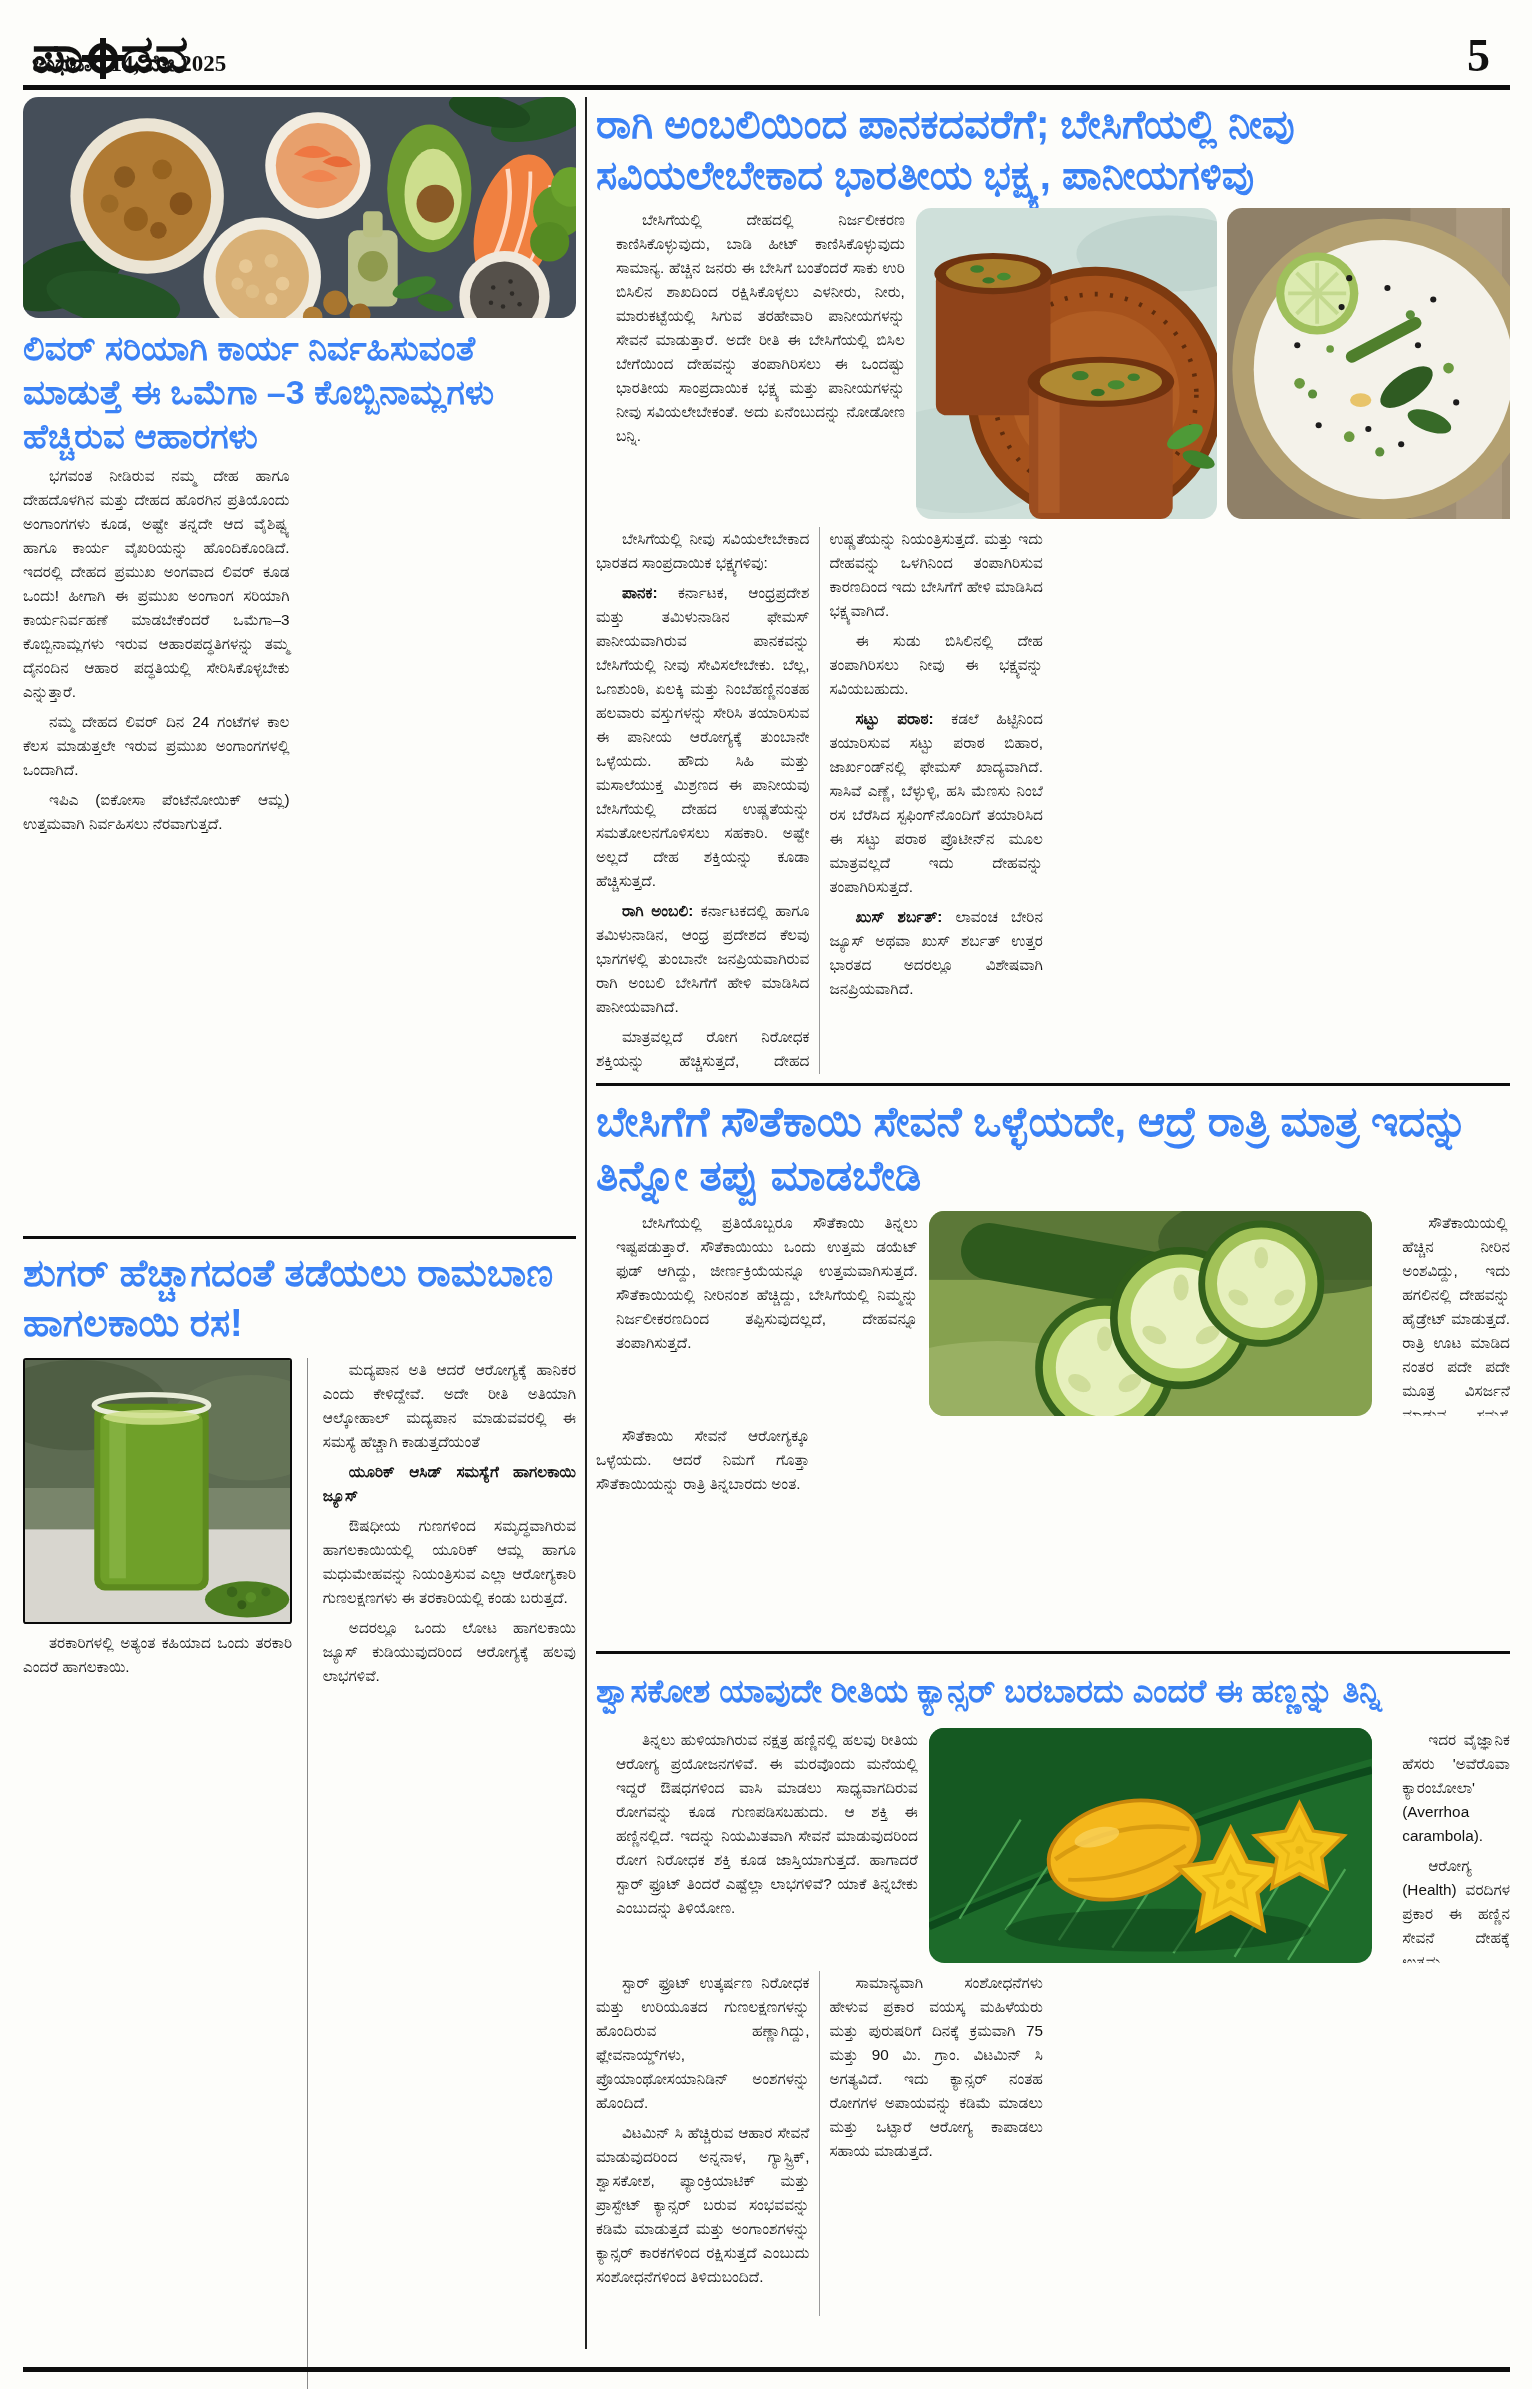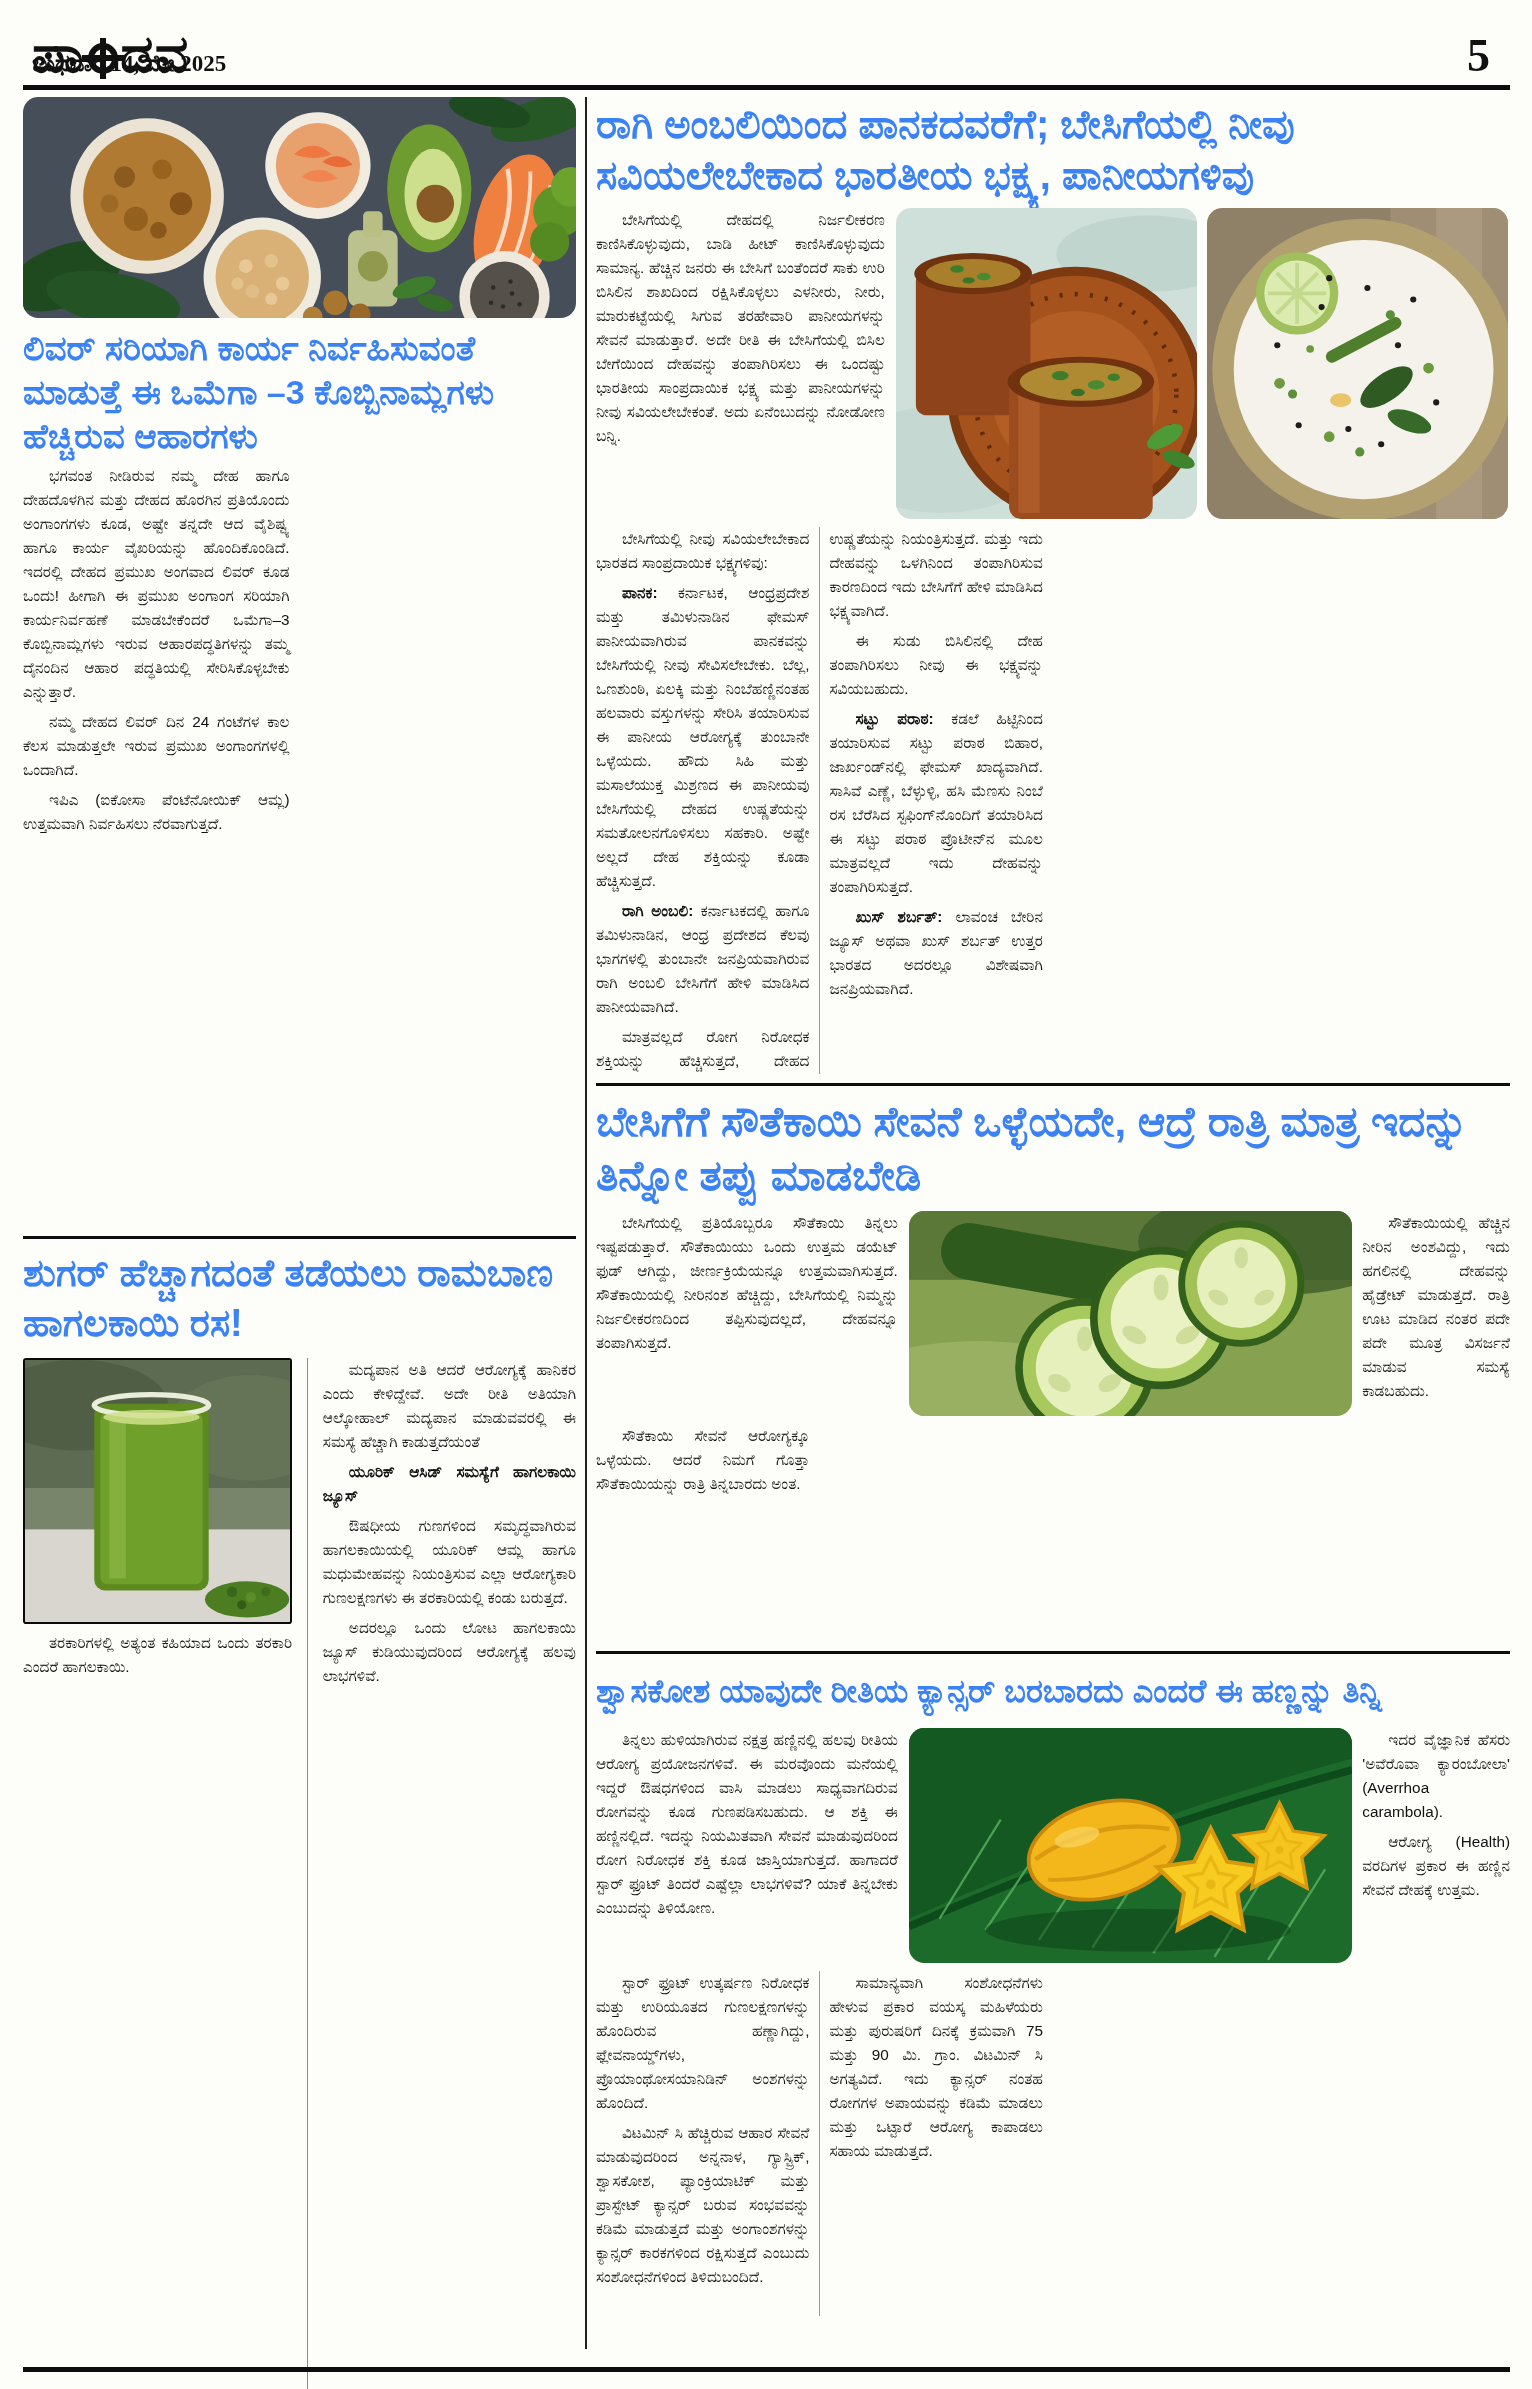--- a/index.html
+++ b/index.html
@@ -46,21 +46,21 @@
   .cols2 { columns:2; column-gap:20px; column-rule:0.8px solid #8a8a8a; column-fill:auto; }
   .cols4 { columns:4; column-gap:20px; column-rule:0.8px solid #9a9a9a; column-fill:auto; }
   .omega-cols { height:763px; }
   .ragi-cols  { height:547px; margin-top:7.6px; }
   .cuke-cols  { height:218px; margin-top:7.6px; }
   .lung-cols  { height:345px; margin-top:7.6px; }
 
   .art-rule { height:3.1px; background:#0d0d0d; margin:9.2px 0; }
 
   .row { display:flex; gap:10.7px; overflow:hidden; }
-  .row .txtcol { overflow:hidden; }
+  .row .txtcol { overflow:hidden;margin-left:20px; }
   .ragi-row { height:311px; }
   .ragi-row .txtcol { flex:0 0 289px; }
   .ragi-row .photo { flex:0 0 301px; height:311px; }
   .cuke-row { height:205px; }
   .cuke-row .txtcol.c1 { flex:0 0 302px; }
   .cuke-row .photo { flex:0 0 443px; height:205px; }
   .cuke-row .txtcol.c3 { flex:1 1 auto; }
   .lung-row { height:235px; }
   .lung-row .txtcol.c1 { flex:0 0 302px; }
   .lung-row .photo { flex:0 0 443px; height:235px; }

